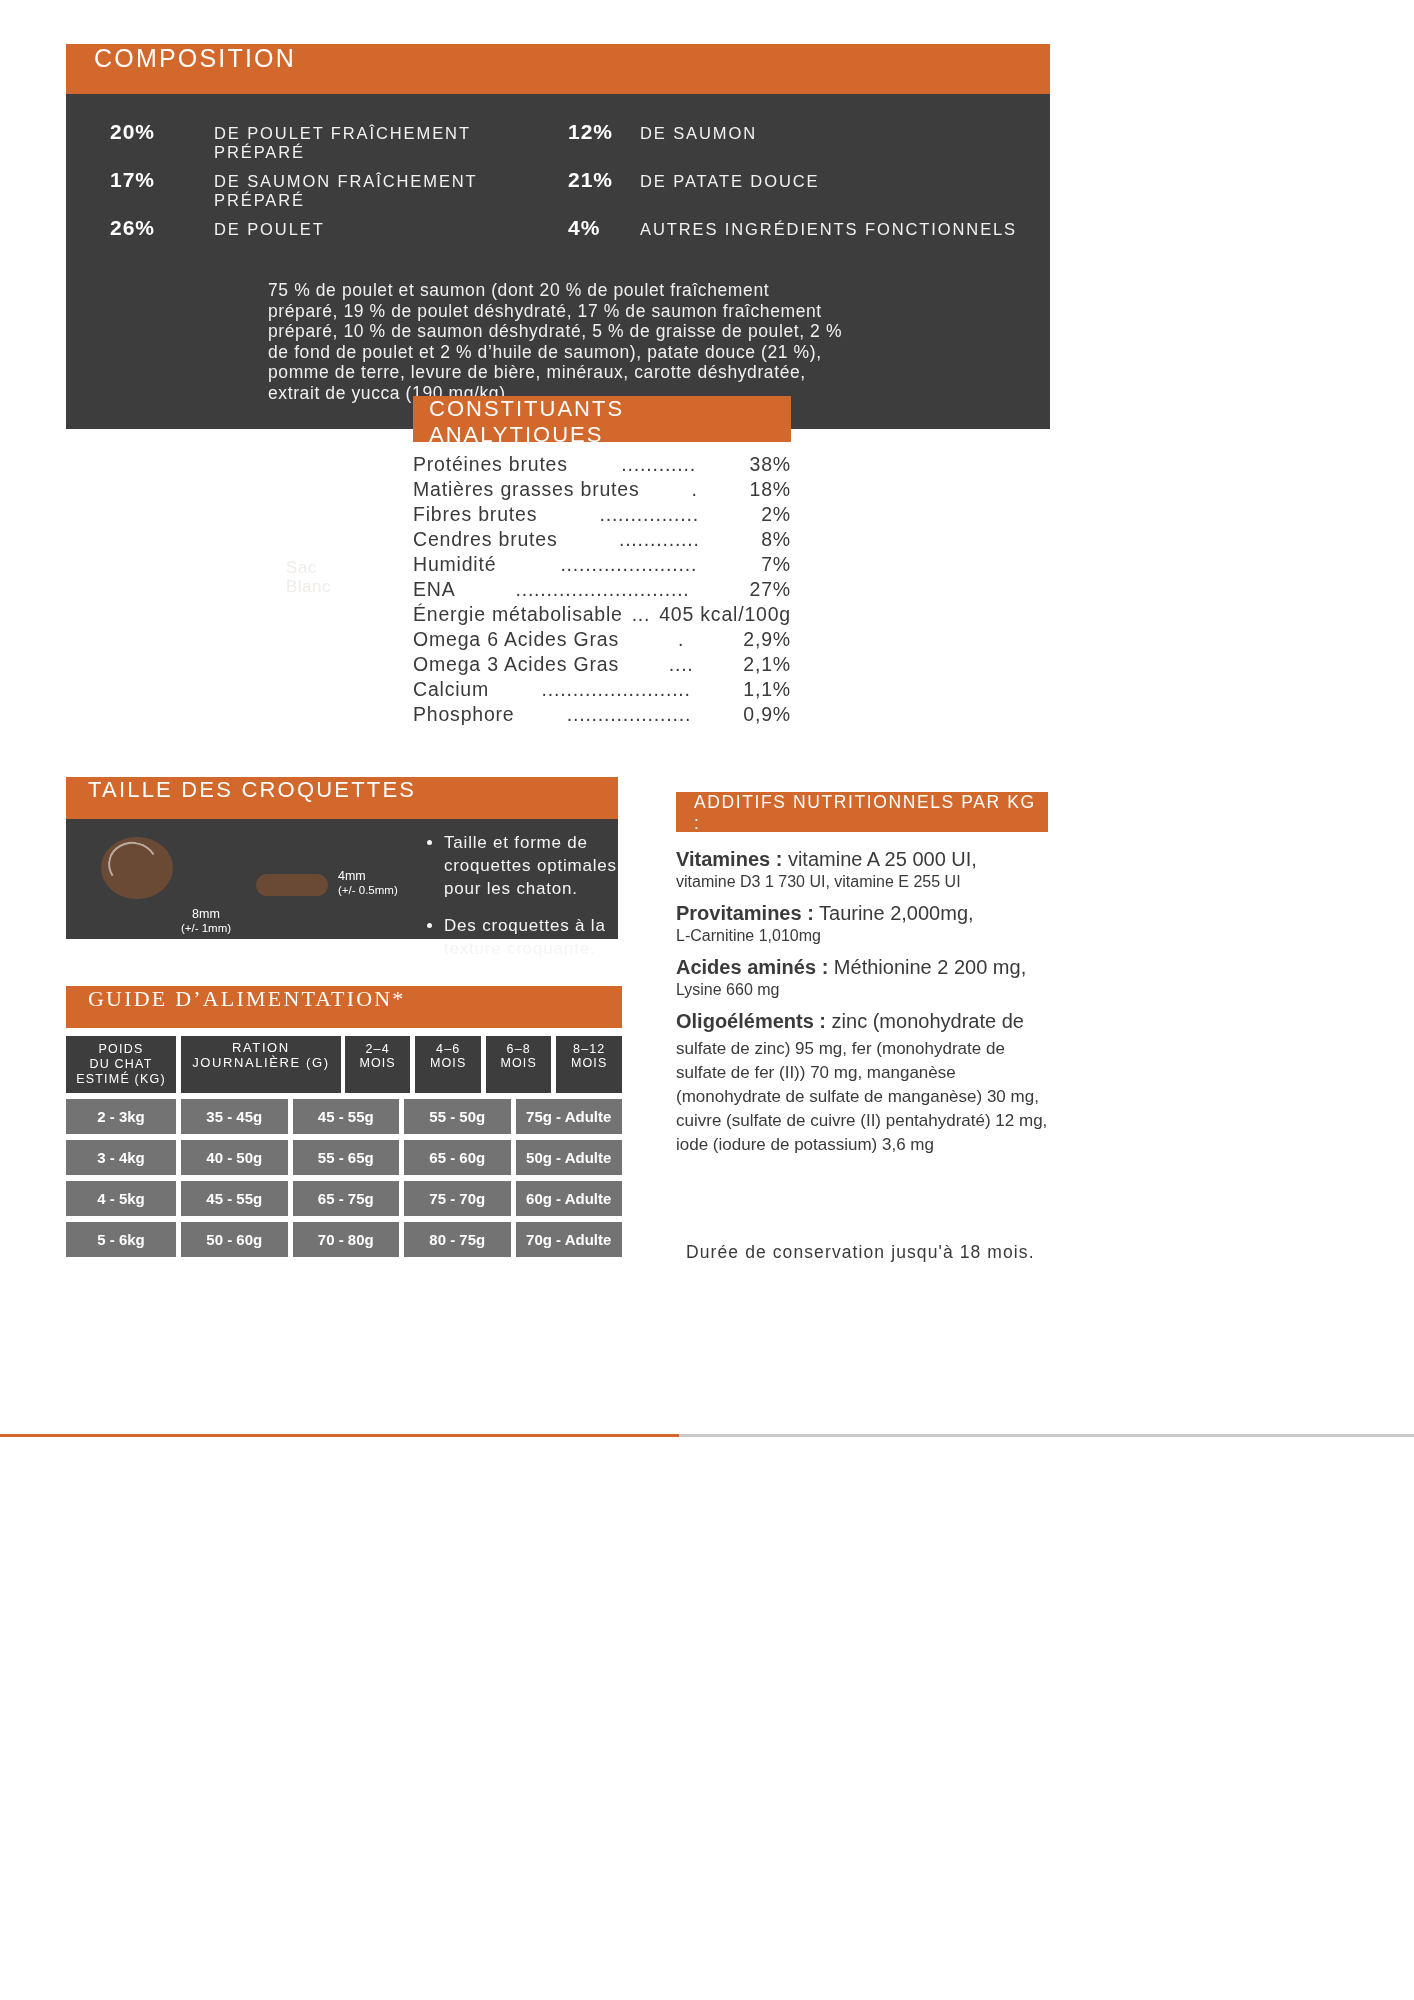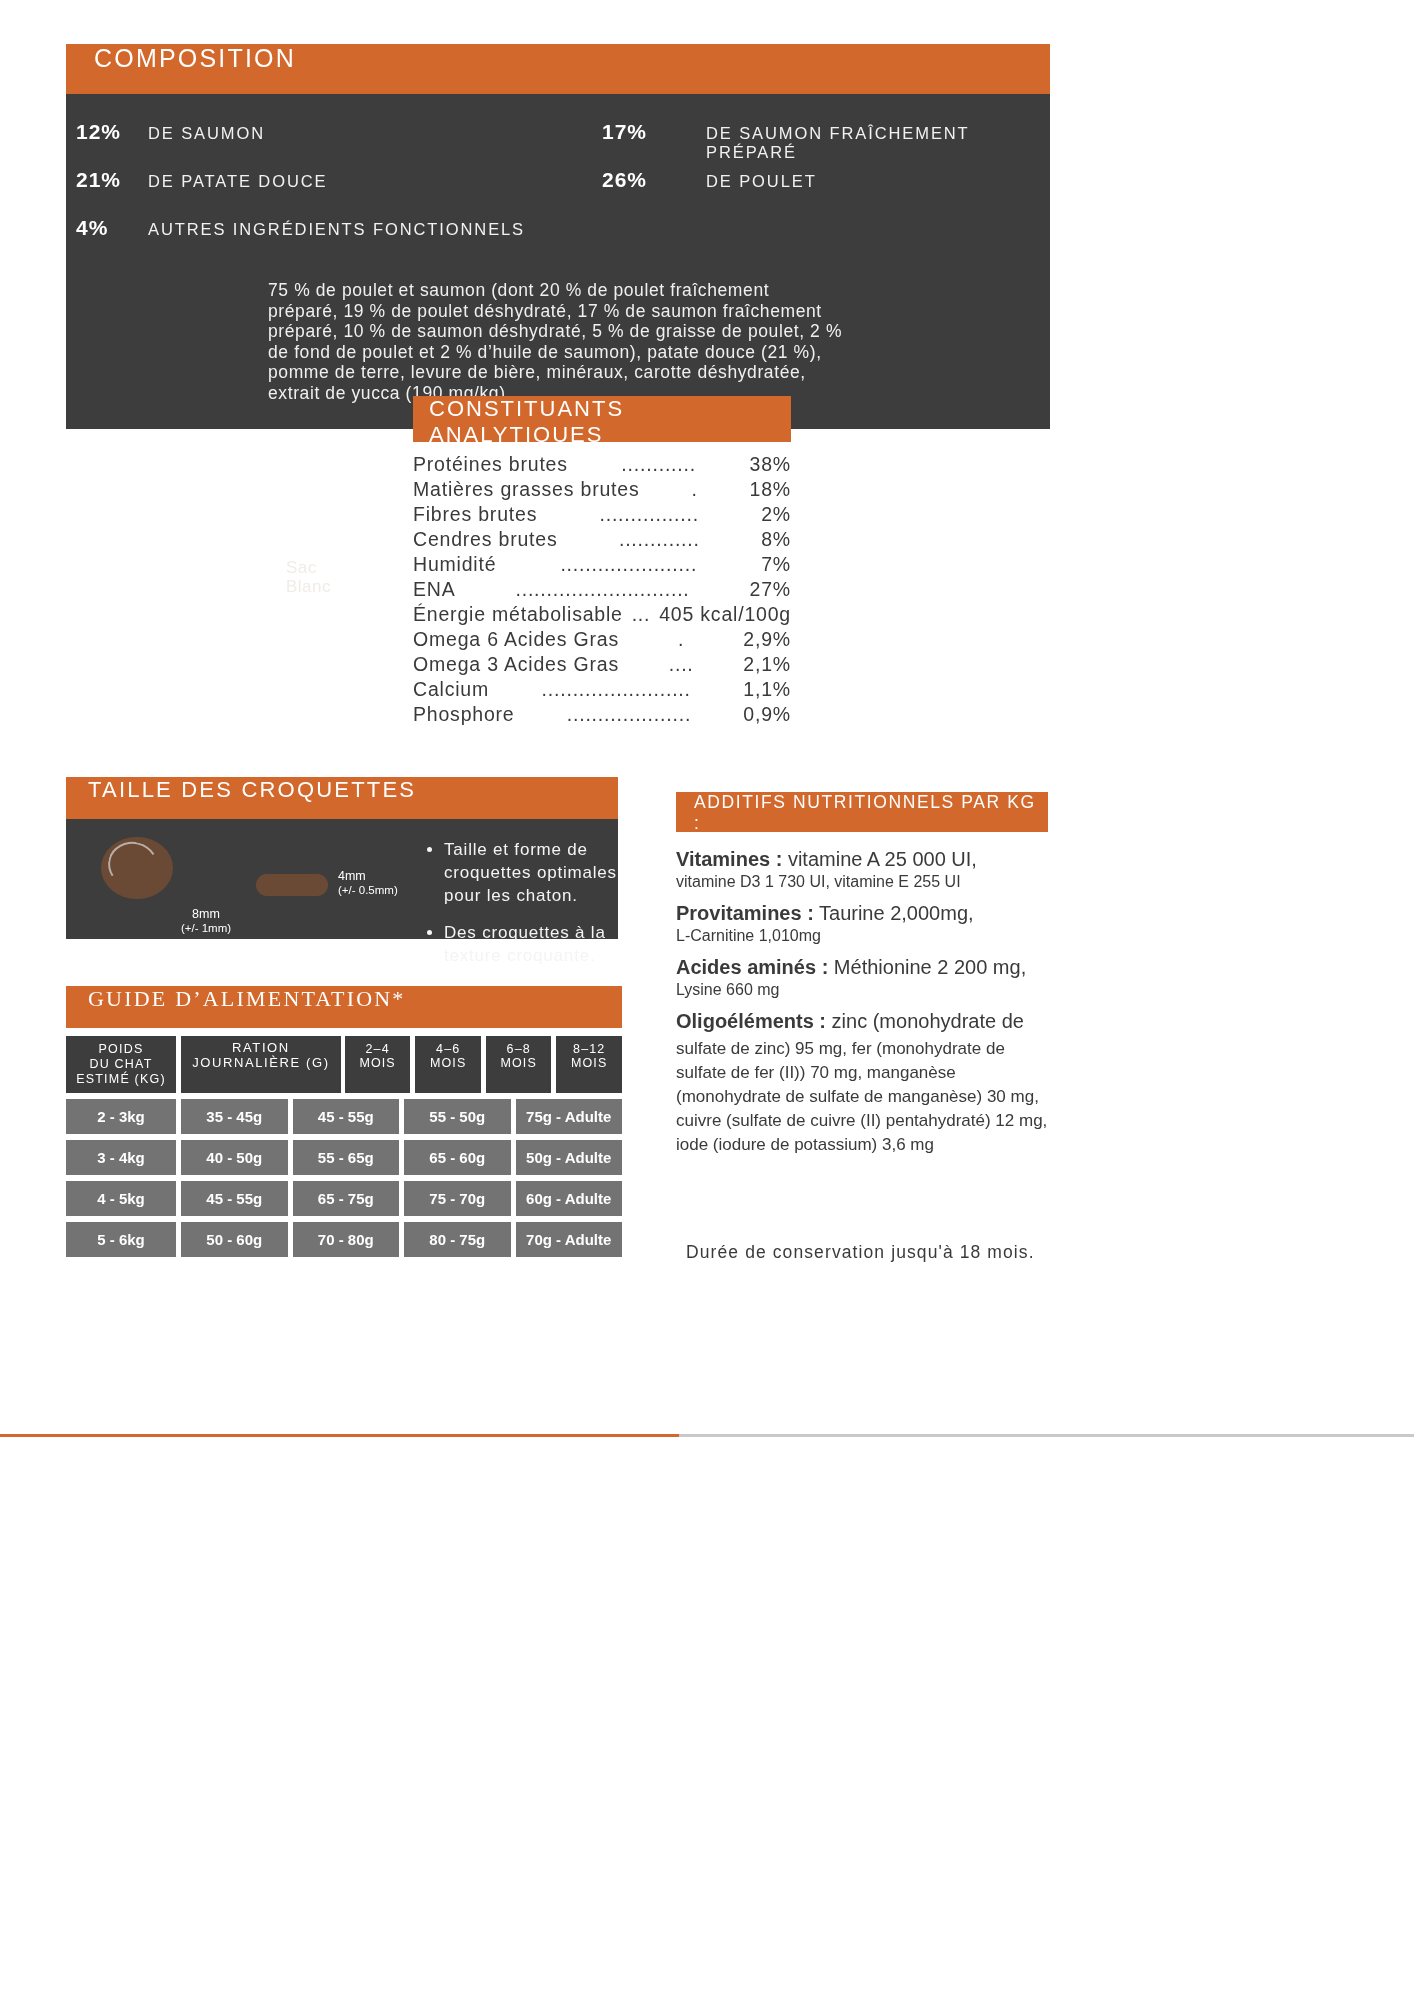--- a/index.html
+++ b/index.html
@@ -190,21 +190,21 @@
   .croq-bullets {
     position: absolute;
     left: 360px;
     top: 12px;
     width: 230px;
     color: #f4f4f4;
     font-size: 17px;
     line-height: 23px;
     letter-spacing: 0.8px;
   }
-  .croq-bullets li { margin-bottom: 14px; margin-top: 7px; }
+  .croq-bullets li { margin-bottom: 14px; }
   .croq-bullets ul { margin: 0; padding-left: 18px; }
 
   
   #guide {
     position: absolute;
     left: 66px;
     top: 986px;
     width: 556px;
   }
   #guide .bar {
@@ -335,20 +335,24 @@
 <body>
 
 <div class="page">
 
   <section id="composition">
     <div class="bar">
       <span>COMPOSITION</span>
     </div>
     <div class="body">
       <div class="comp-grid">
+        <div class="comp-row">
+          <span class="comp-pct">20%</span>
+          <span class="comp-label">DE POULET FRAÎCHEMENT PRÉPARÉ</span>
+        </div>
         <div class="comp-row r2">
           <span class="comp-pct narrow">12%</span>
           <span class="comp-label">DE SAUMON</span>
         </div>
         <div class="comp-row">
           <span class="comp-pct">17%</span>
           <span class="comp-label">DE SAUMON FRAÎCHEMENT PRÉPARÉ</span>
         </div>
         <div class="comp-row r2">
           <span class="comp-pct narrow">21%</span>

